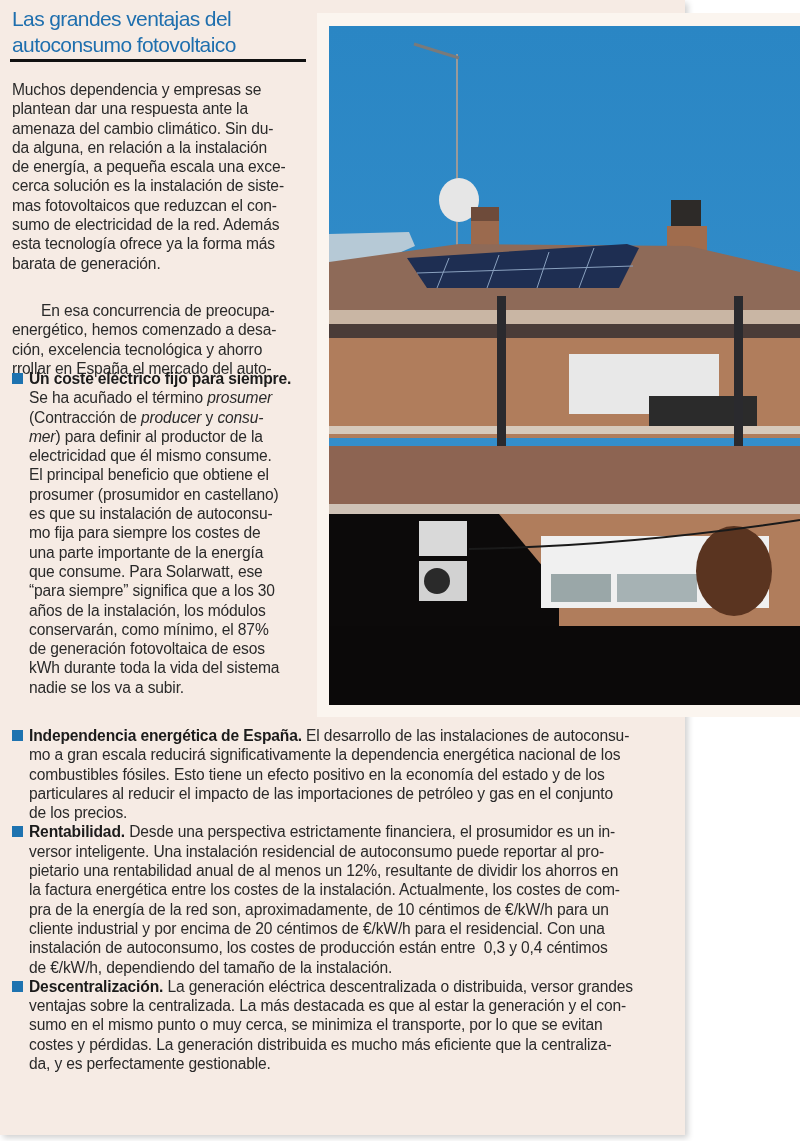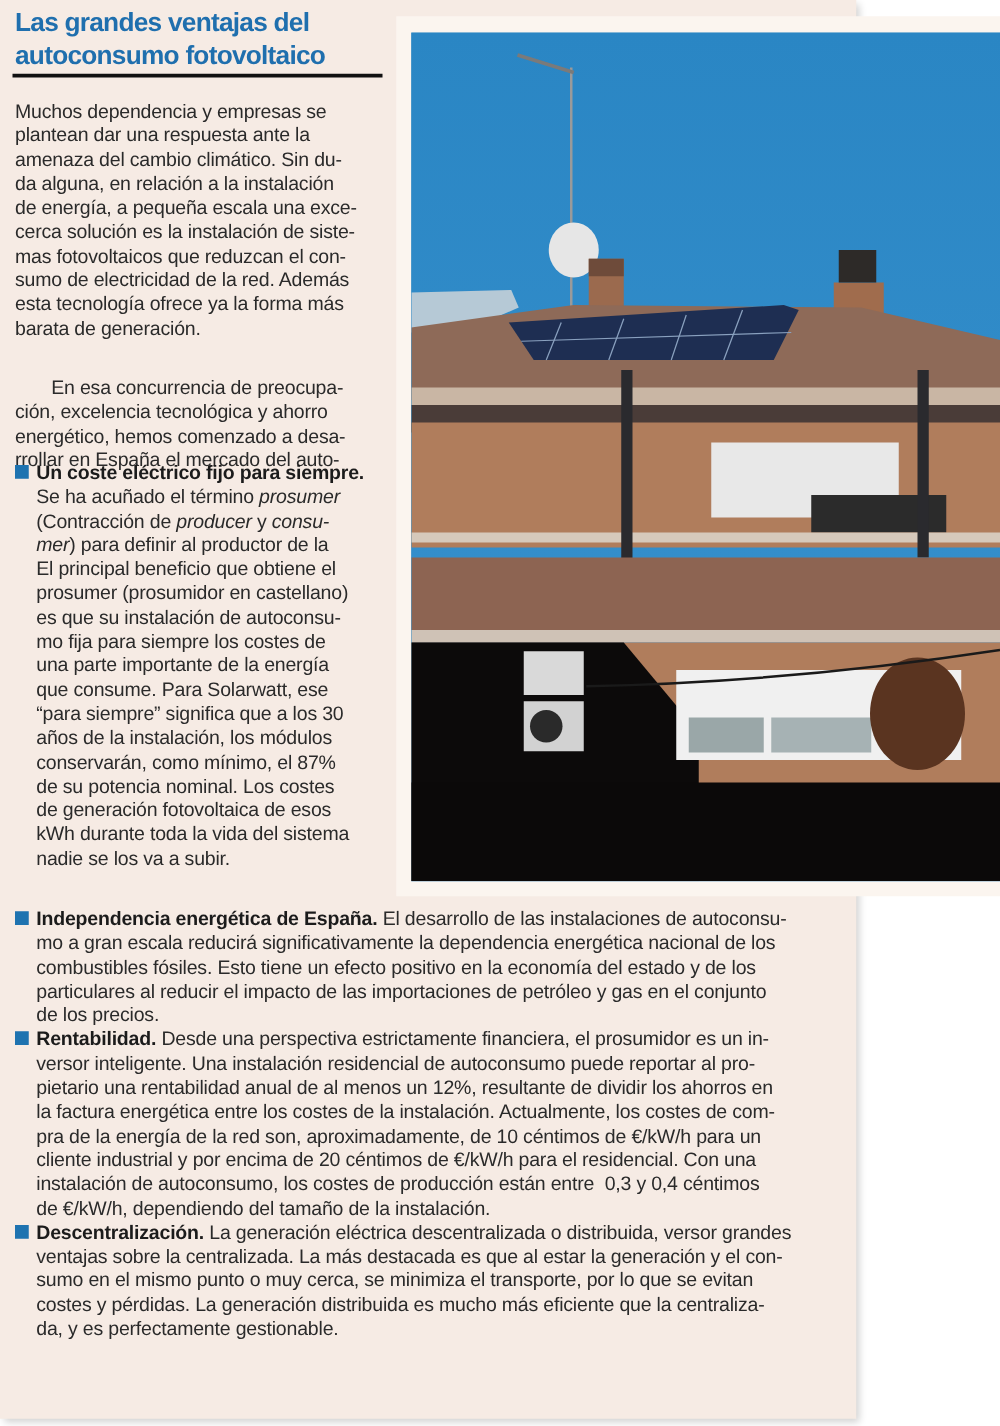--- a/index.html
+++ b/index.html
@@ -9,21 +9,21 @@
       font-family: "DejaVu Sans", "Liberation Sans", sans-serif;
     }
     .panel {
       position: absolute; left: 0; top: 0; width: 685px; height: 1135px;
       background: #f6ebe4;
       box-shadow: 3px 3px 6px rgba(0,0,0,0.18);
     }
     .title {
       position: absolute; left: 12px; top: 6px; width: 292px;
       font-family: "Liberation Sans", sans-serif;
-      font-weight: bold; color: #1f6fae; font-size: 21px; line-height: 26px;
+      font-weight: normal; color: #1f6fae; font-size: 21px; line-height: 26px;
       letter-spacing: -0.6px;
     }
     .title-rule {
       position: absolute; left: 10px; top: 59px; width: 296px; height: 3px; background: #111;
     }
     .text {
       position: absolute; color: #2a2a2a;
       font-family: "Liberation Sans", sans-serif;
       font-size: 15.6px; line-height: 19.3px;
       letter-spacing: -0.15px;
@@ -132,40 +132,40 @@
   <span class="line">plantean dar una respuesta ante la</span>
   <span class="line">amenaza del cambio climático. Sin du-</span>
   <span class="line">da alguna, en relación a la instalación</span>
   <span class="line">de energía, a pequeña escala una exce-</span>
   <span class="line">cerca solución es la instalación de siste-</span>
   <span class="line">mas fotovoltaicos que reduzcan el con-</span>
   <span class="line">sumo de electricidad de la red. Además</span>
   <span class="line">esta tecnología ofrece ya la forma más</span>
   <span class="line">barata de generación.</span>
   <span class="line indent">En esa concurrencia de preocupa-</span>
+  <span class="line">energético, hemos comenzado a desa-</span>
   <span class="line">ción, excelencia tecnológica y ahorro</span>
-  <span class="line">energético, hemos comenzado a desa-</span>
   <span class="line">rrollar en España el mercado del auto-</span>
 </div>
 
 <div class="text col hang" style="top:369px; left:12px; padding-left:17px;">
   <span class="line"><span class="bullet"></span><span class="b">Un coste eléctrico fijo para siempre.</span></span>
   <span class="line"><span>Se ha acuñado el término </span><i>prosumer</i></span>
   <span class="line"><span>(Contracción de </span><i>producer</i><span> y </span><i>consu-</i></span>
   <span class="line"><i>mer</i><span>) para definir al productor de la</span></span>
+  <span class="line">electricidad que él mismo consume.</span>
   <span class="line">El principal beneficio que obtiene el</span>
   <span class="line">prosumer (prosumidor en castellano)</span>
   <span class="line">es que su instalación de autoconsu-</span>
   <span class="line">mo fija para siempre los costes de</span>
   <span class="line">una parte importante de la energía</span>
   <span class="line">que consume. Para Solarwatt, ese</span>
   <span class="line">“para siempre” significa que a los 30</span>
   <span class="line">años de la instalación, los módulos</span>
   <span class="line">conservarán, como mínimo, el 87%</span>
-  <span class="line">de su potencia nominal. Los costes</span>
   <span class="line">de generación fotovoltaica de esos</span>
   <span class="line">kWh durante toda la vida del sistema</span>
   <span class="line">nadie se los va a subir.</span>
 </div>
 
 <div class="text full" style="top:726px; padding-left:17px; width:660px;">
   <div>
     <span class="line"><span class="bullet"></span><span class="b">Independencia energética de España.</span><span> El desarrollo de las instalaciones de autoconsu-</span></span>
     <span class="line">mo a gran escala reducirá significativamente la dependencia energética nacional de los</span>
     <span class="line">combustibles fósiles. Esto tiene un efecto positivo en la economía del estado y de los</span>

